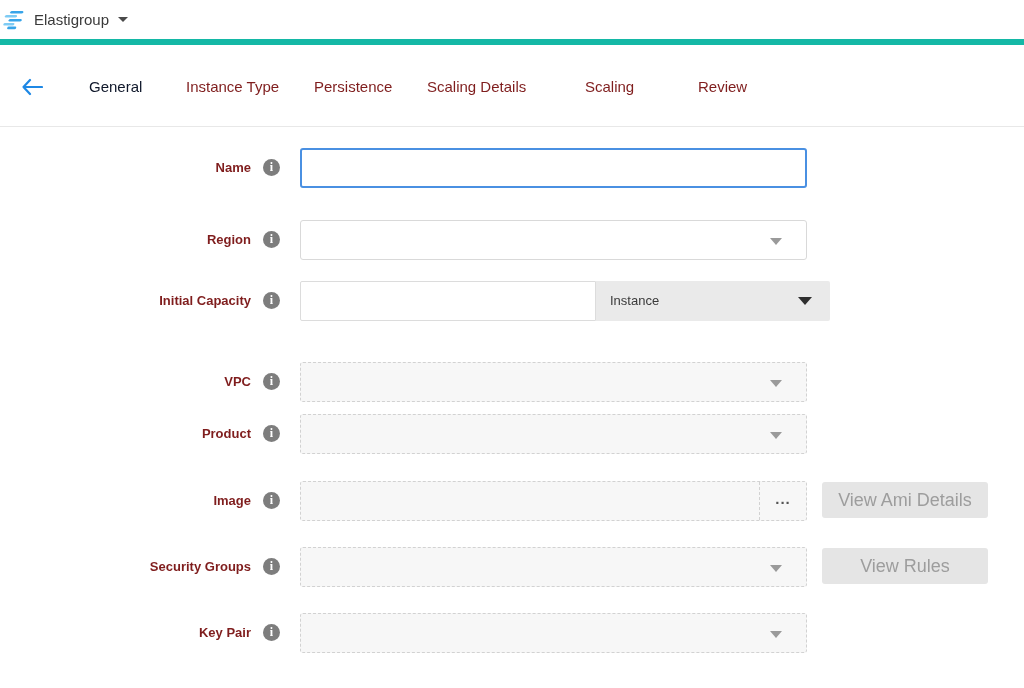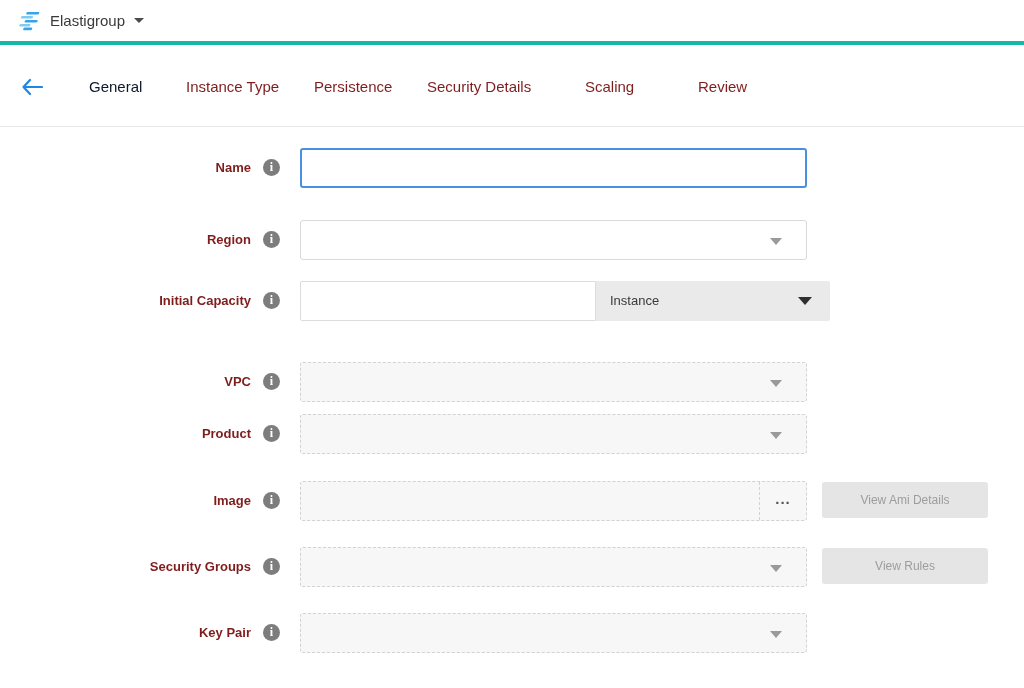--- a/index.html
+++ b/index.html
@@ -2,21 +2,21 @@
 <html><head>
 <meta charset="utf-8">
 <style>
   * { margin:0; padding:0; box-sizing:border-box; }
   html,body { background:#fff; }
   body { font-family:"Liberation Sans", sans-serif; }
   #app { position:relative; width:1024px; height:688px; background:#fff; overflow:hidden; }
 
   
   .topbar { position:absolute; top:0; left:0; width:100%; height:45px;
-            border-bottom:4px solid #14b8a6; display:flex; align-items:center; padding-left:16px; }
+            border-bottom:6px solid #14b8a6; display:flex; align-items:center; }
   .logo { margin-right:10px; display:block; }
   .app-name { font-size:15px; color:#3a3a3a; }
   .topbar-caret { margin-left:9px; width:0; height:0;
                   border-left:5px solid transparent; border-right:5px solid transparent;
                   border-top:5px solid #4a4a4a; }
   .app-switch { display:flex; align-items:center; cursor:pointer; }
 
   
   .tabbar { position:absolute; top:46px; left:0; width:100%; height:81px;
             border-bottom:1px solid #e8e8e8; background:#fff; }
@@ -58,21 +58,21 @@
   .ic-unit-label { position:absolute; left:14px; top:0; line-height:40px; font-size:13px; color:#3a3a3a; }
 
   
   .ellipsis-btn { position:absolute; right:0; top:0; width:47px; height:38px;
                   border-left:1px dashed #d2d2d2; text-align:center; line-height:34px;
                   color:#555; font-size:15px; letter-spacing:1px; font-weight:bold; cursor:pointer; }
 
   
   .action-btn { position:absolute; left:822px; top:1px; width:166px; height:36px;
                 background:#e5e5e5; border:none; border-radius:3px; color:#9d9d9d;
-                font-size:12px; font-family:inherit; cursor:pointer; }
+                font-size:18px; font-family:inherit; cursor:pointer; }
 </style>
 </head>
 <body>
 
 <div id="app">
 
   <div class="topbar">
     <div class="app-switch">
       <svg class="logo" width="24" height="20" viewBox="0 0 24 20">
         <g transform="translate(5,0) skewX(-18)">
@@ -88,21 +88,21 @@
     </div>
   </div>
 
   <div class="tabbar">
     <svg class="back-btn" viewBox="0 0 22 18">
       <path d="M9 2 L2.5 9 L9 16 M2.5 9 H21" stroke="#1e88e5" stroke-width="2.2" fill="none" stroke-linecap="round" stroke-linejoin="round"></path>
     </svg>
     <span class="tab tab-0 active">General</span>
     <span class="tab tab-1">Instance Type</span>
     <span class="tab tab-2">Persistence</span>
-    <span class="tab tab-3">Security Details</span>
+    <span class="tab tab-3">Scaling Details</span>
     <span class="tab tab-4">Scaling</span>
     <span class="tab tab-5">Review</span>
   </div>
 
   <div class="row row-0">
     <span class="flabel">Name</span>
     <span class="info">i</span>
     <input class="ctrl input-focused" type="text" value="" style="">
   </div>
 

